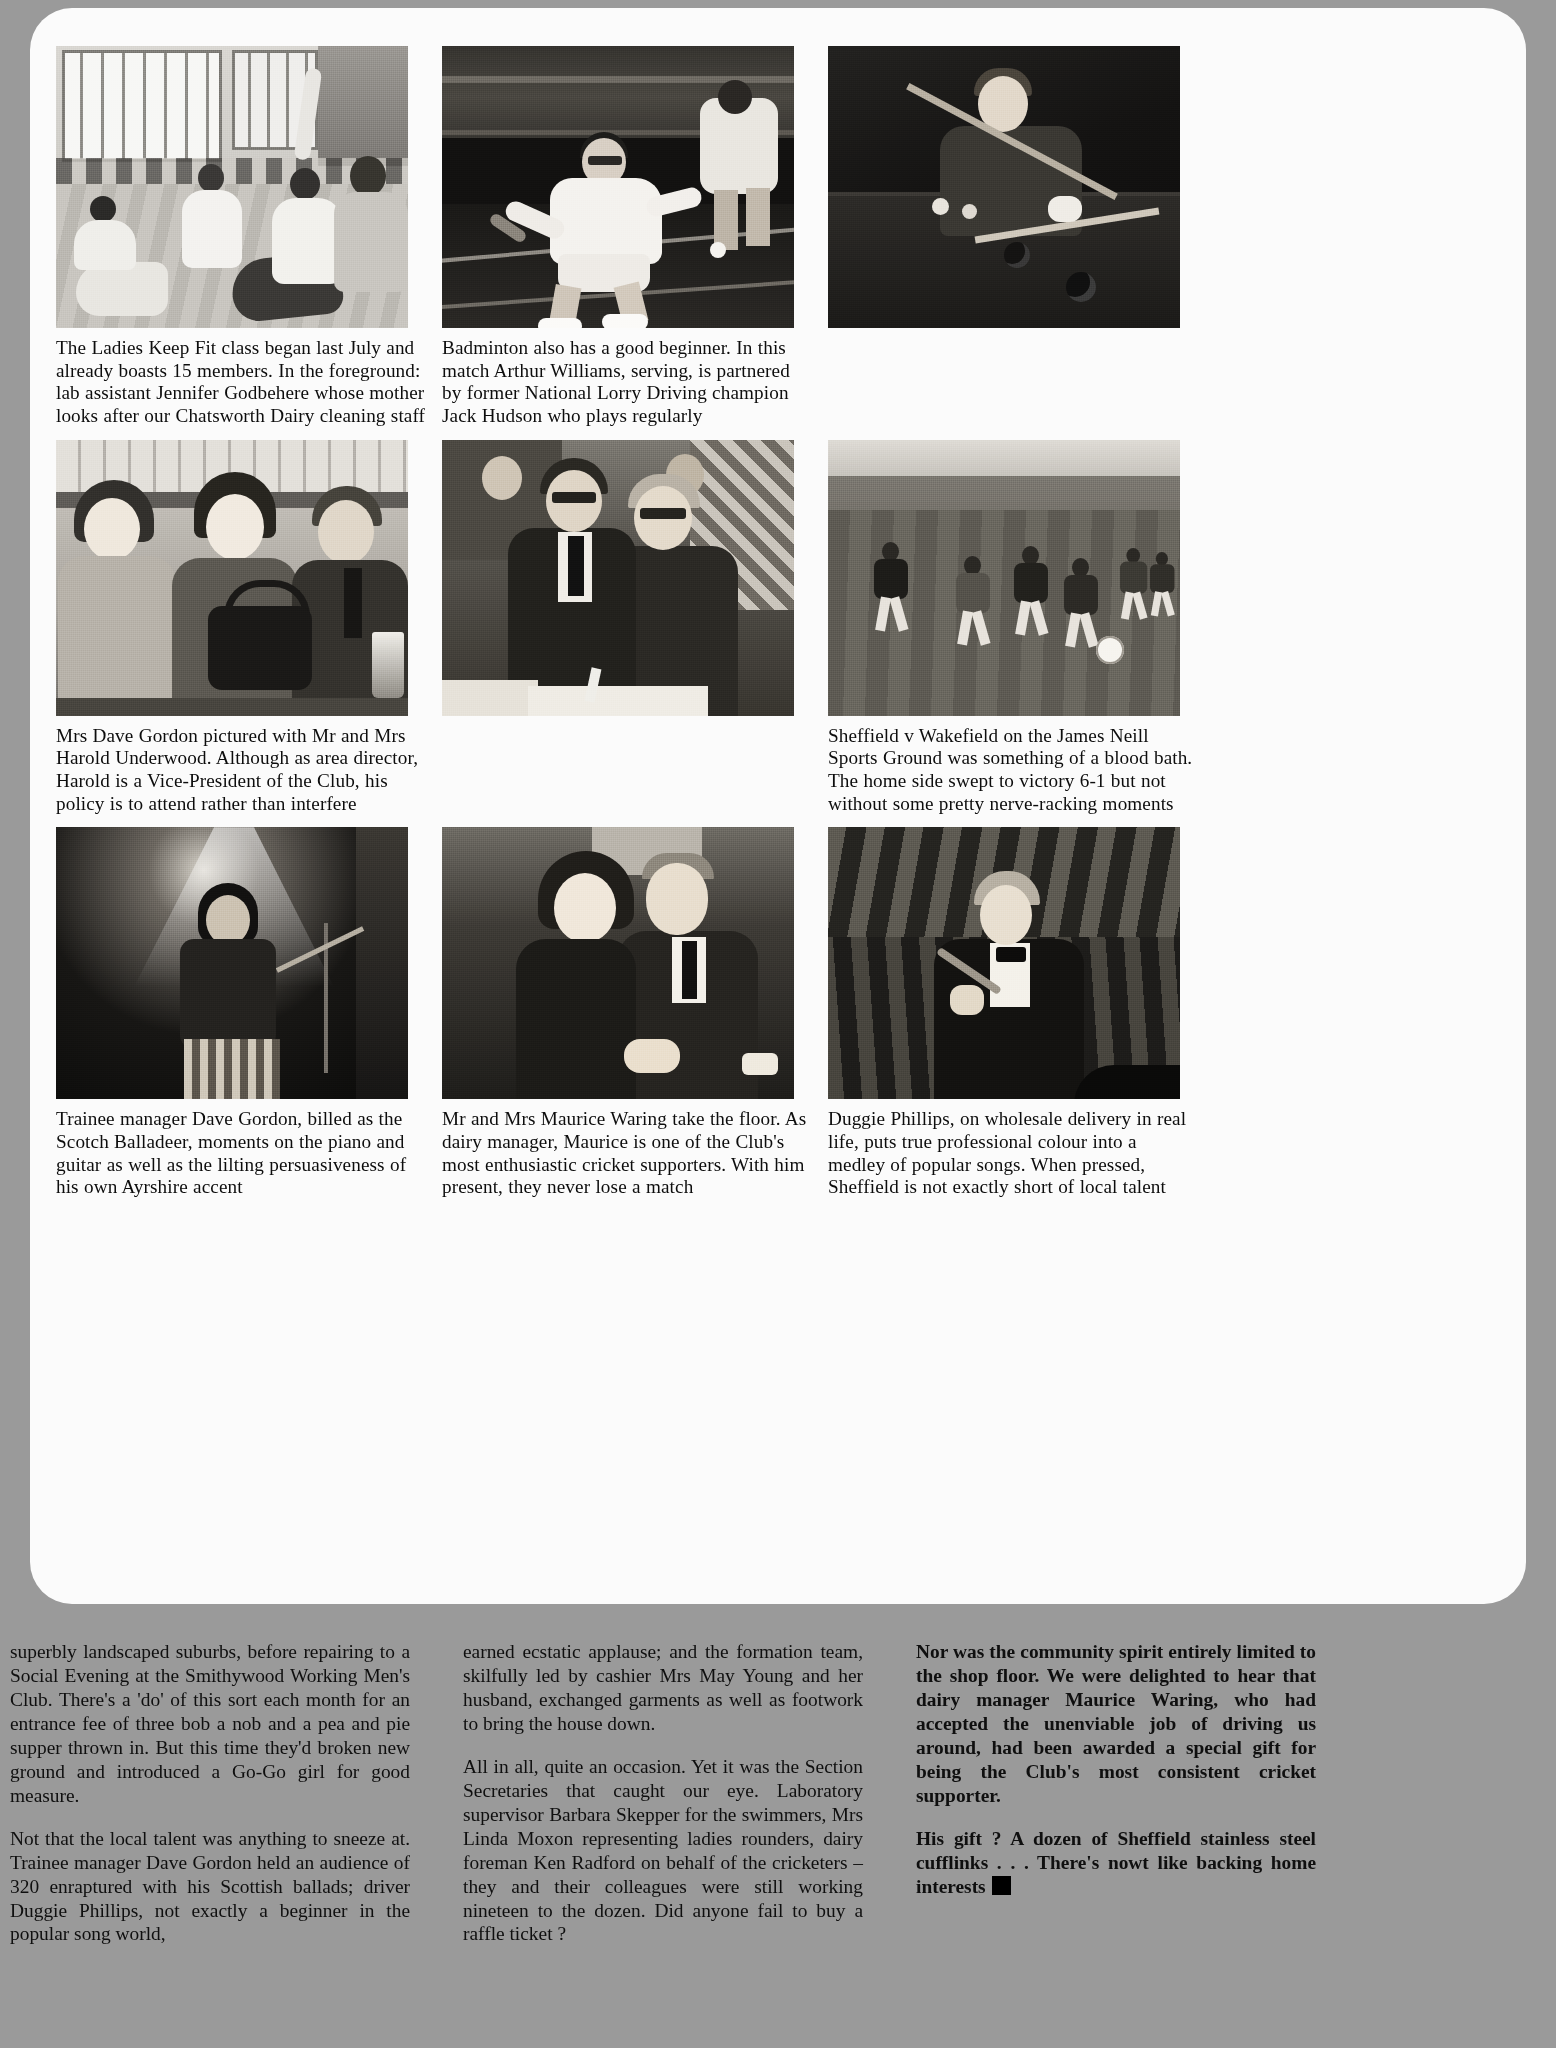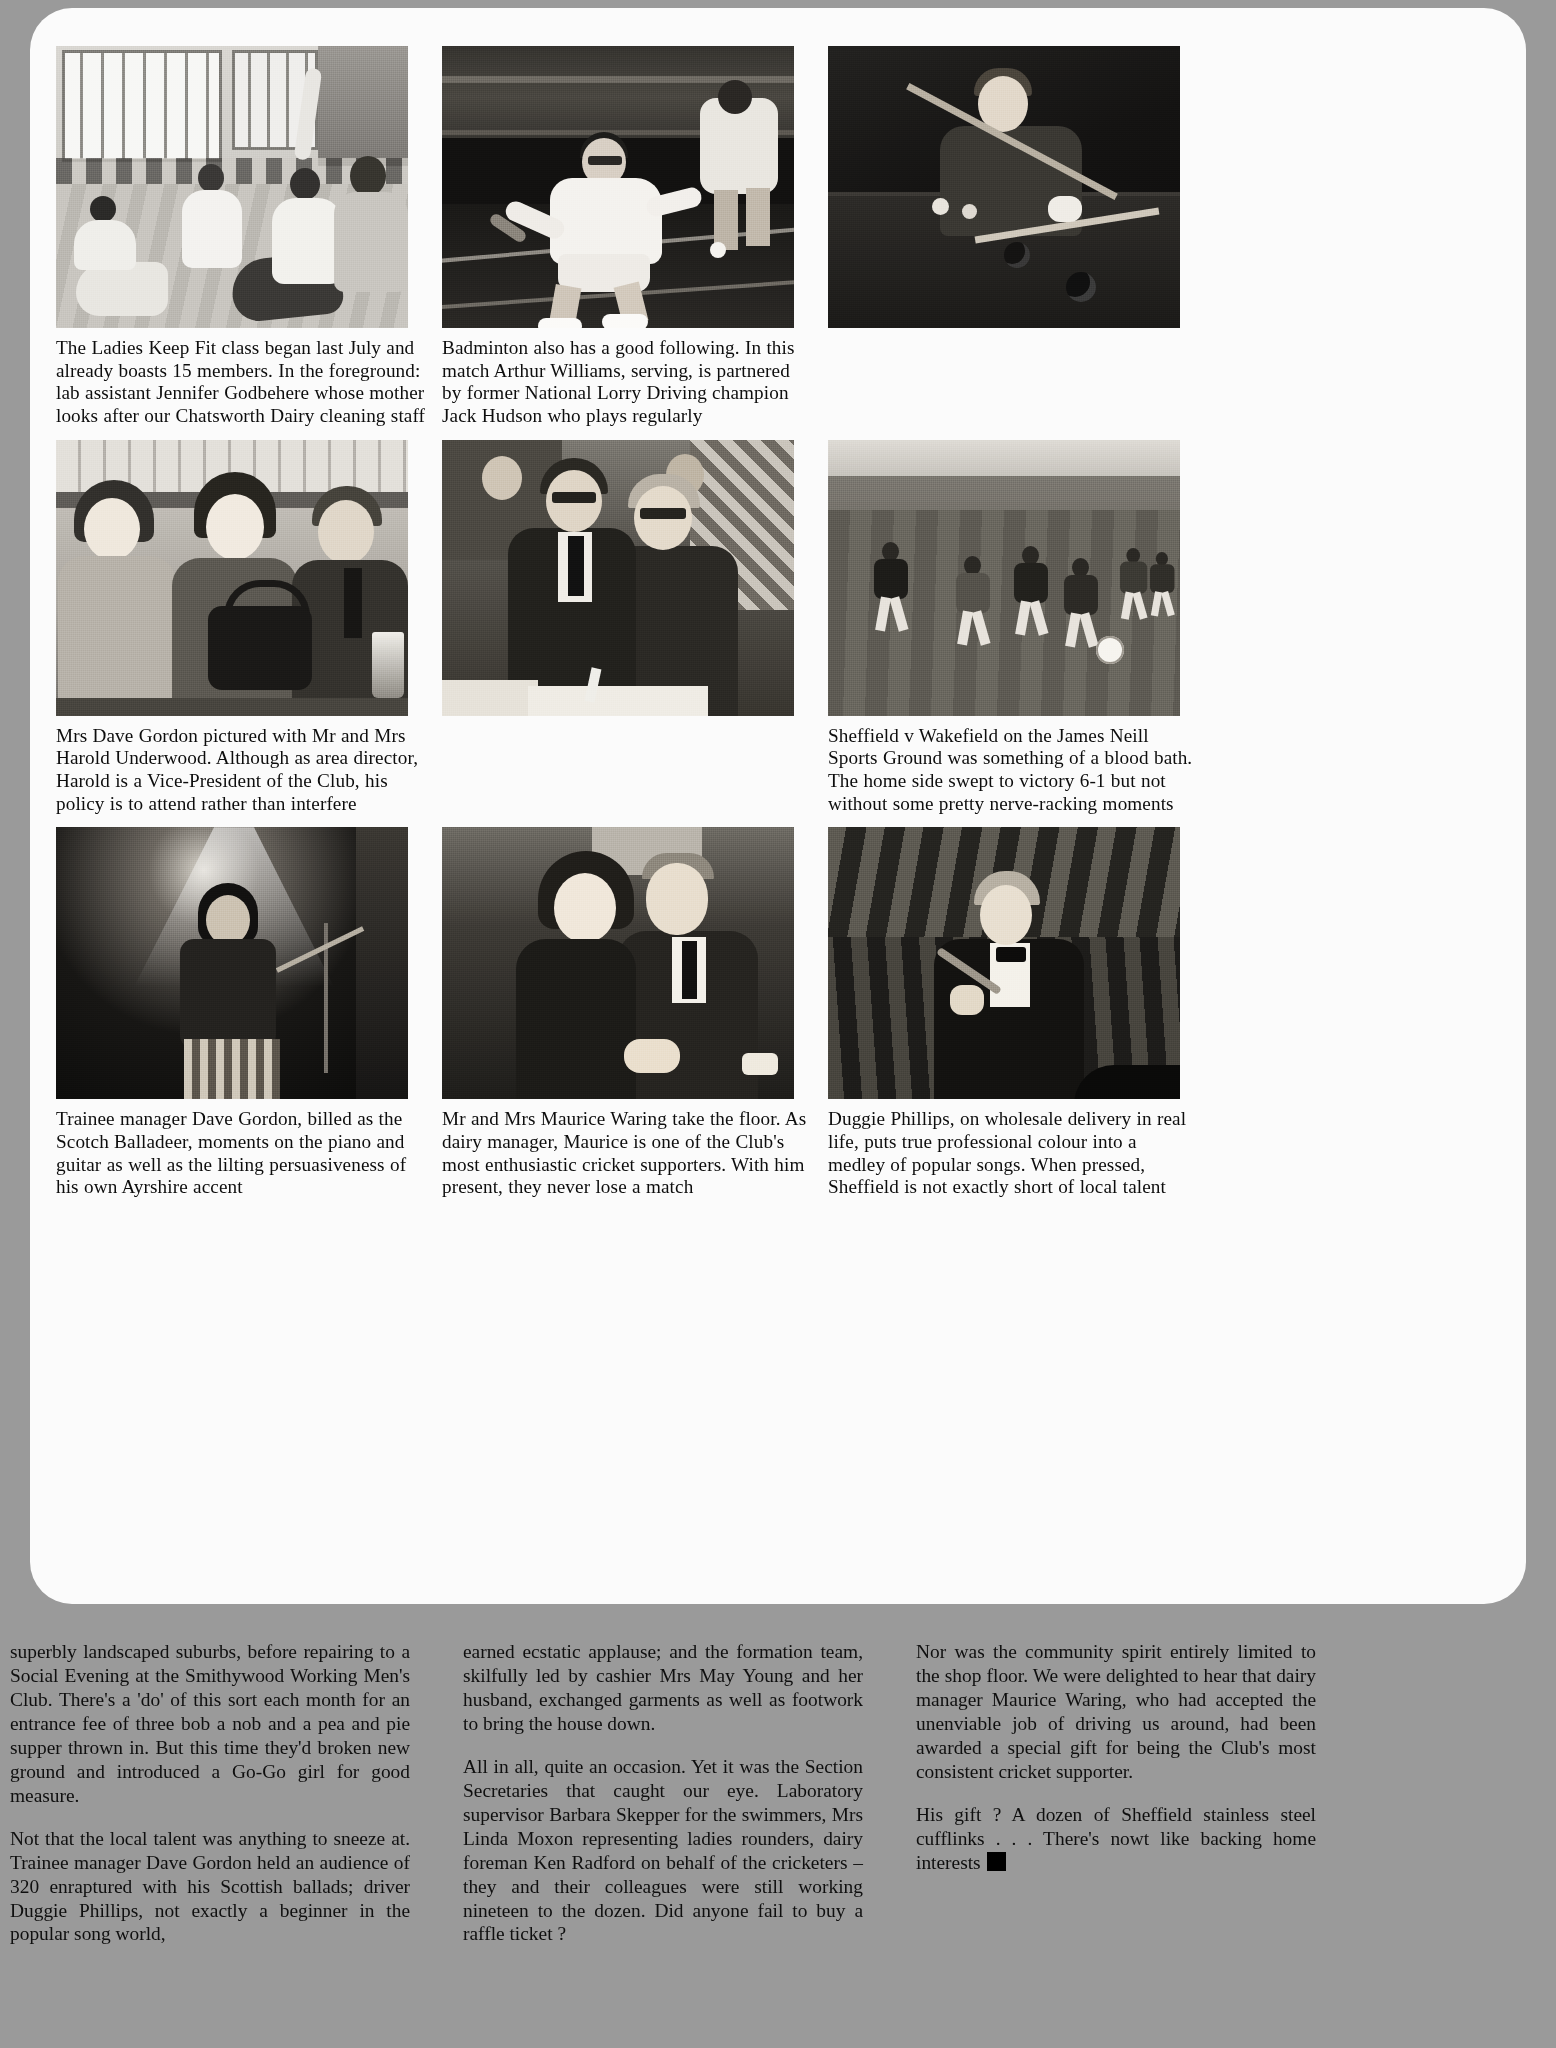--- a/index.html
+++ b/index.html
@@ -91,21 +91,21 @@
     gap: 0;
   }
   .art-col {
     width: 400px;
     margin-right: 53px;
     font-size: 19.4px;
     line-height: 1.235;
     text-align: justify;
     color: #0f0f0f;
   }
-  .art-col:last-child { margin-right: 0; }
+  .art-col:last-child { margin-right: 0; font-weight: bold; }
   .art-col p { margin: 0 0 19px 0; }
   .art-col p:last-child { margin-bottom: 0; }
 
   .endmark {
     display: inline-block;
     width: 19px;
     height: 19px;
     background: #000;
     vertical-align: -2px;
     margin-left: 6px;
@@ -343,21 +343,21 @@
             <div class="ph p2-arm2"></div>
           <div class="ph p2-shorts"></div>
             <div class="ph p2-leg1"></div>
             <div class="ph p2-leg2"></div>
           <div class="ph p2-shoe1"></div>
             <div class="ph p2-shoe2"></div>
           <div class="ph p2-rack"></div>
             <div class="ph p2-shuttle"></div>
           <div class="grain"></div>
         </div>
-        <div class="caption">Badminton also has a good following. In this match Arthur Williams, serving, is partnered by former National Lorry Driving champion Jack Hudson who plays regularly</div>
+        <div class="caption">Badminton also has a good beginner. In this match Arthur Williams, serving, is partnered by former National Lorry Driving champion Jack Hudson who plays regularly</div>
       </div>
 
       <div class="photo-cell col3">
         <div class="photo-frame tall">
           <div class="ph p3-bg"></div>
             <div class="ph p3-cush"></div>
             <div class="ph p3-table"></div>
           <div class="ph p3-body"></div>
             <div class="ph p3-hair"></div>
             <div class="ph p3-head"></div>

